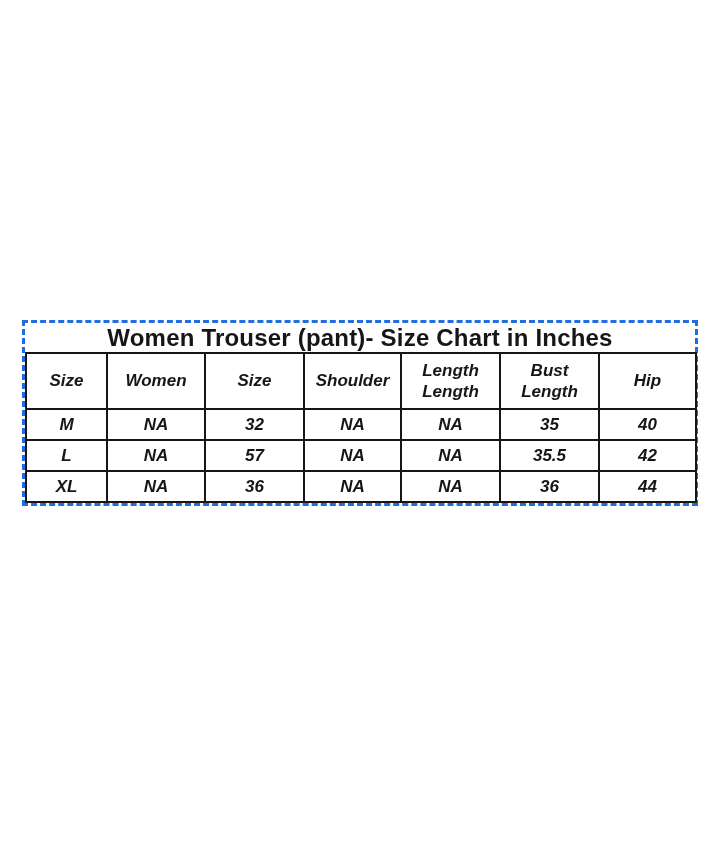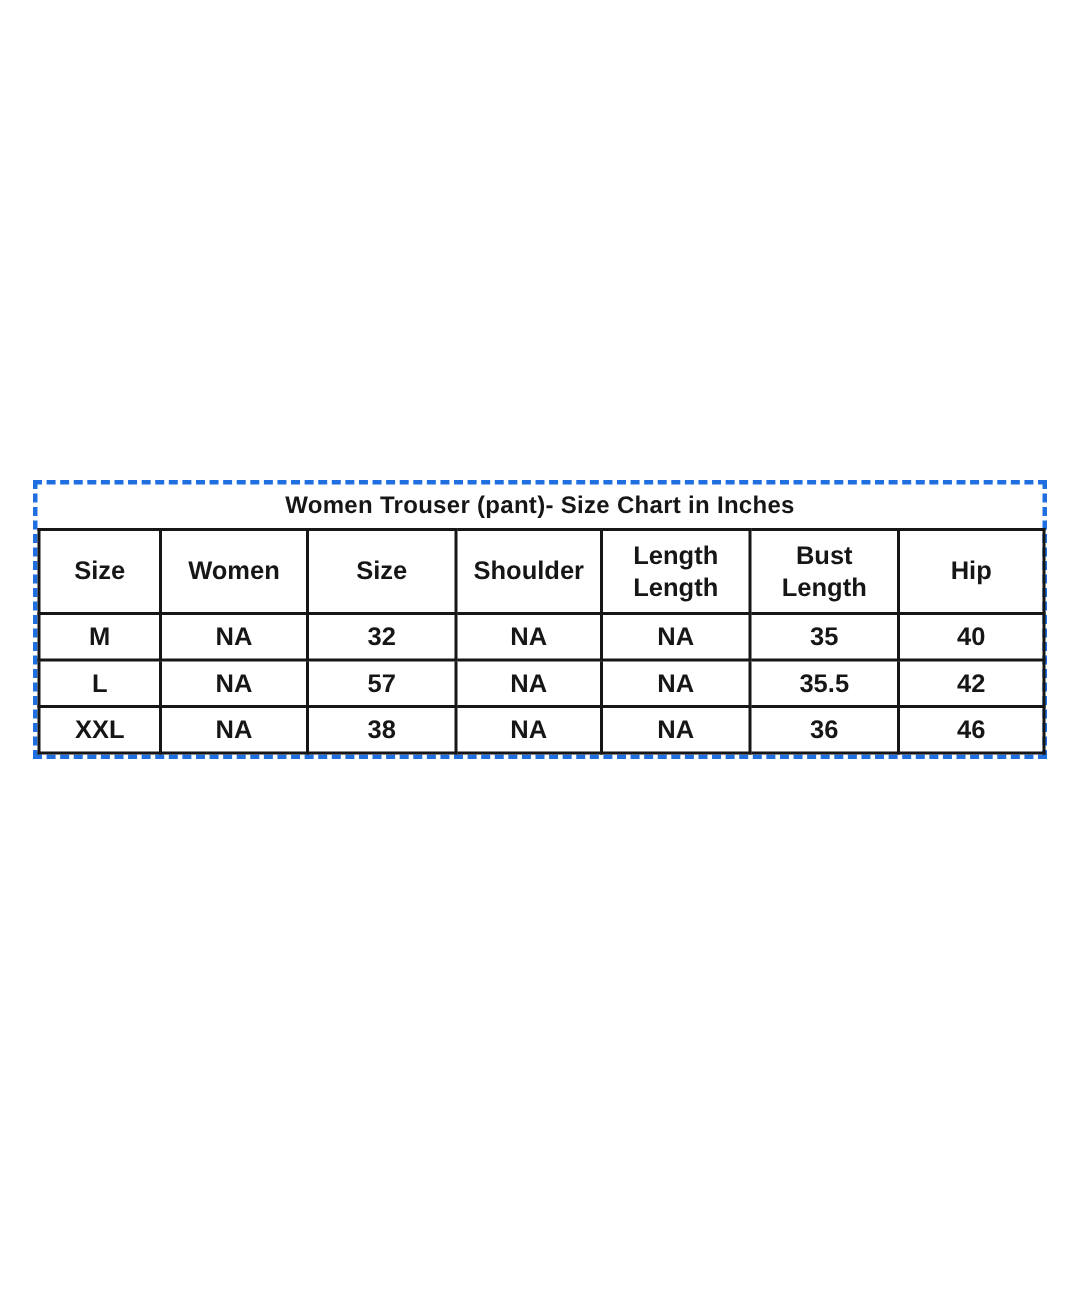--- a/index.html
+++ b/index.html
@@ -25,30 +25,31 @@
     left:22px;
     top:320px;
     width:676px;
     border:3px dashed var(--blue);
     background:var(--bg);
   }
   .chart-title{
     height:29px;
     line-height:29px;
     text-align:center;
-    font-size:16px;
+    font-size:24px;
     font-weight:700;
     color:var(--text);
     letter-spacing:0.2px;
     white-space:nowrap;
   }
   table.size-chart{
     border-collapse:collapse;
     table-layout:fixed;
     width:100%;
+    font-style:italic;
   }
   table.size-chart th,
   table.size-chart td{
     border:2px solid var(--line);
     text-align:center;
     vertical-align:middle;
     font-weight:700;
     color:var(--text);
     font-size:17px;
     line-height:1.25;
@@ -109,24 +110,24 @@
           <tr>
             <td>L</td>
             <td>NA</td>
             <td>57</td>
             <td>NA</td>
             <td>NA</td>
             <td>35.5</td>
             <td>42</td>
           </tr>
           <tr>
-            <td>XXL</td>
+            <td>XL</td>
             <td>NA</td>
-            <td>38</td>
+            <td>36</td>
             <td>NA</td>
             <td>NA</td>
             <td>36</td>
-            <td>46</td>
+            <td>44</td>
           </tr>
         </tbody>
     </table>
   </div>
 </div>
 
 </body></html>

